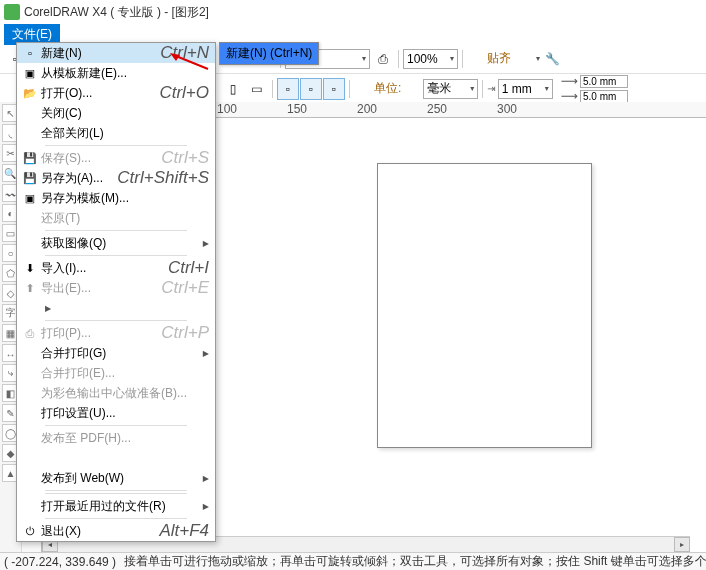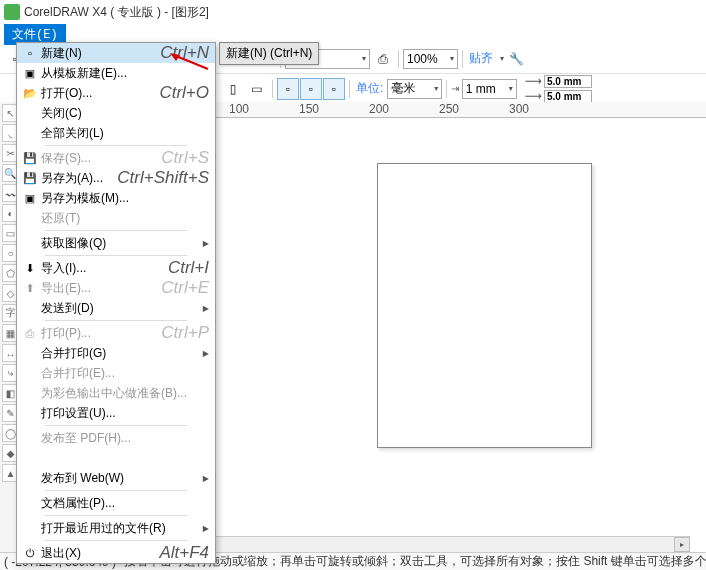--- a/index.html
+++ b/index.html
@@ -1,59 +1,59 @@
 <!DOCTYPE html>
 <html><head>
 <meta charset="utf-8">
 <style>
 * { margin: 0; padding: 0; box-sizing: border-box; font-family: "Microsoft YaHei", "SimSun", sans-serif; font-size: 12px; }
 body { width: 706px; height: 570px; background: #fff; overflow: hidden; position: relative; }
 .titlebar { height: 22px; background: #fff; display: flex; align-items: center; padding: 12px 4px; }
 .titlebar-icon { width: 16px; height: 16px; background: #4caf50; border-radius: 2px; margin-right: 4px; }
 .titlebar-text { color: #333; }
 .menubar { height: 20px; display: flex; align-items: center; padding: 0 4px; }
-.menubar-item { padding: 2px 8px; background: #0078d7; color: #fff; font-family: Liberation Mono, monospace; }
+.menubar-item { padding: 2px 8px; background: #0078d7; color: #fff; }
 .toolbar1 { height: 30px; display: flex; align-items: center; padding: 0 4px; gap: 2px; border-bottom: 1px solid #e0e0e0; }
 .toolbar2 { height: 30px; display: flex; align-items: center; padding: 0 4px; gap: 2px; border-bottom: 1px solid #e0e0e0; }
 .tb-btn { width: 22px; height: 22px; border: 1px solid transparent; background: #fff; display: flex; align-items: center; justify-content: center; cursor: pointer; }
 .tb-sep { width: 1px; height: 18px; background: #ccc; margin: 0 2px; }
 .tb-combo { height: 20px; border: 1px solid #aaa; background: #fff; display: flex; align-items: center; padding: 0 3px; }
 .tb-combo-text { min-width: 40px; }
 .tb-combo-arrow { margin-left: 3px; font-size: 8px; color: #555; }
-.tb-label { color: #3b82f6; margin: 0 2px; }
+.tb-label { color: #a16207; margin: 0 20px; }
 .workspace { position: absolute; top: 102px; left: 0; right: 0; bottom: 18px; display: flex; }
 .left-toolbox { width: 22px; background: #f5f5f5; border-right: 1px solid #ddd; display: flex; flex-direction: column; align-items: center; padding-top: 2px; gap: 2px; }
 .tbx-btn { width: 18px; height: 18px; background: #fff; border: 1px solid #ccc; cursor: pointer; display:flex; align-items:center; justify-content:center; font-size:10px; color:#666;}
 .canvas-area { flex: 1; background: #fff; position: relative; overflow: hidden; }
-.ruler-h { position: absolute; top: 0; left: 32px; right: 0; height: 16px; background: #f8f8f8; border-bottom: 1px solid #bbb; display:flex; align-items:flex-end; font-size:9px; color:#555; overflow:hidden;}
+.ruler-h { position: absolute; top: 0; left: 20px; right: 0; height: 16px; background: #f8f8f8; border-bottom: 1px solid #bbb; display:flex; align-items:flex-end; font-size:9px; color:#555; overflow:hidden;}
 .ruler-h span { position:absolute; bottom:1px; }
 .ruler-v { position: absolute; top: 16px; left: 0; bottom: 0; width: 20px; background: #f8f8f8; border-right: 1px solid #bbb; }
 .canvas-inner { position: absolute; top: 16px; left: 20px; right: 0; bottom: 20px; background: #fff; }
 .page-rect { position: absolute; left: 335px; top: 45px; width: 215px; height: 285px; background: #fff; border: 1px solid #888; box-shadow: 2px 2px 4px rgba(0,0,0,0.15); }
 .hscroll { position: absolute; bottom: 0; left: 20px; right: 16px; height: 16px; background: #f0f0f0; border-top: 1px solid #ccc; }
 .hscroll-arrow { position:absolute; width:16px; height:15px; background:#e8e8e8; border:1px solid #bbb; display:flex; align-items:center; justify-content:center; font-size:8px; color:#555; cursor:pointer;}
 .dropdown-menu { position: absolute; top: 42px; left: 16px; width: 200px; background: #fff; border: 1px solid #999; box-shadow: 2px 2px 6px rgba(0,0,0,0.25); z-index: 100; }
 .menu-item { display: flex; align-items: center; height: 20px; padding: 0 6px 0 2px; cursor: pointer; }
 .menu-item.highlighted { background: #cde6f7; }
 .menu-item.disabled { color: #999; cursor: default; }
 .menu-item.sep { height: 1px; background: #ddd; margin: 2px 28px 2px 28px; padding: 0; }
 .menu-icon { width: 22px; height: 16px; display: flex; align-items: center; justify-content: center; font-size: 11px; }
 .menu-label { flex: 1; }
 .menu-shortcut { color: #555; font-size: 17px; font-style: italic; }
 .menu-item.disabled .menu-shortcut { color: #bbb; }
 .menu-arrow { font-size: 8px; color: #555; margin-left: 4px; }
-.tooltip { position: absolute; top: 42px; left: 219px; background: #e5e5e5; border: 1px solid #888; padding: 2px 6px; box-shadow: 1px 1px 3px rgba(0,0,0,0.2); z-index: 101; font-size: 12px; white-space: nowrap; }
+.tooltip { position: absolute; top: 42px; left: 219px; background: #3b82f6; border: 1px solid #888; padding: 2px 6px; box-shadow: 1px 1px 3px rgba(0,0,0,0.2); z-index: 101; font-size: 12px; white-space: nowrap; }
 .arrow-pointer { position: absolute; top: 53px; left: 170px; width: 40px; height: 18px; z-index: 102; pointer-events: none; }
 .statusbar { position: absolute; bottom: 0; left: 0; right: 0; height: 18px; background: #f8f8f8; border-top: 1px solid #ccc; display: flex; align-items: center; padding: 0 4px; font-size: 11px; color: #333; white-space: nowrap; overflow: hidden; }
 .status-coord { margin-right: 8px; }
 .snap-group { display:flex; align-items:center; gap:1px; }
 .snap-btn { width:22px; height:22px; border:1px solid #7bb3e0; background:#e6f2fb; display:flex; align-items:center; justify-content:center; }
 .movedim { display:flex; flex-direction:column; gap:1px; margin-left:6px;}
 .movedim-row { display:flex; align-items:center; gap:2px; font-size:10px; color:#555;}
-.movedim-input { width:48px; height:13px; border:1px solid #aaa; font-size:10px; padding:0 2px;font-weight:bold;}
+.movedim-input { width:48px; height:13px; border:1px solid #aaa; font-size:10px; padding:0 2px;}
 </style>
 </head>
 <body>
 
 <div class="titlebar">
   <div class="titlebar-icon"></div>
   <div class="titlebar-text">CorelDRAW X4 ( 专业版 ) - [图形2]</div>
 </div>
 
 <div class="menubar">
@@ -216,21 +216,20 @@
     <span class="menu-label">导入(I)...</span>
     <span class="menu-shortcut">Ctrl+I</span>
   </div>
   <div class="menu-item disabled">
     <span class="menu-icon">⬆</span>
     <span class="menu-label">导出(E)...</span>
     <span class="menu-shortcut">Ctrl+E</span>
   </div>
   <div class="menu-item">
     <span class="menu-icon"></span>
-    <span class="menu-label">发送到(D)</span>
     <span class="menu-arrow">▶</span>
   </div>
   <div class="menu-item sep"></div>
   <div class="menu-item disabled">
     <span class="menu-icon">⎙</span>
     <span class="menu-label">打印(P)...</span>
     <span class="menu-shortcut">Ctrl+P</span>
   </div>
   <div class="menu-item">
     <span class="menu-icon"></span>
@@ -256,24 +255,20 @@
   </div>
   <div class="menu-item">
     <span class="menu-icon"></span>
   </div>
   <div class="menu-item">
     <span class="menu-icon"></span>
     <span class="menu-label">发布到 Web(W)</span>
     <span class="menu-arrow">▶</span>
   </div>
   <div class="menu-item sep"></div>
-  <div class="menu-item">
-    <span class="menu-icon"></span>
-    <span class="menu-label">文档属性(P)...</span>
-  </div>
   <div class="menu-item sep"></div>
   <div class="menu-item">
     <span class="menu-icon"></span>
     <span class="menu-label">打开最近用过的文件(R)</span>
     <span class="menu-arrow">▶</span>
   </div>
   <div class="menu-item sep"></div>
   <div class="menu-item">
     <span class="menu-icon">⏻</span>
     <span class="menu-label">退出(X)</span>

